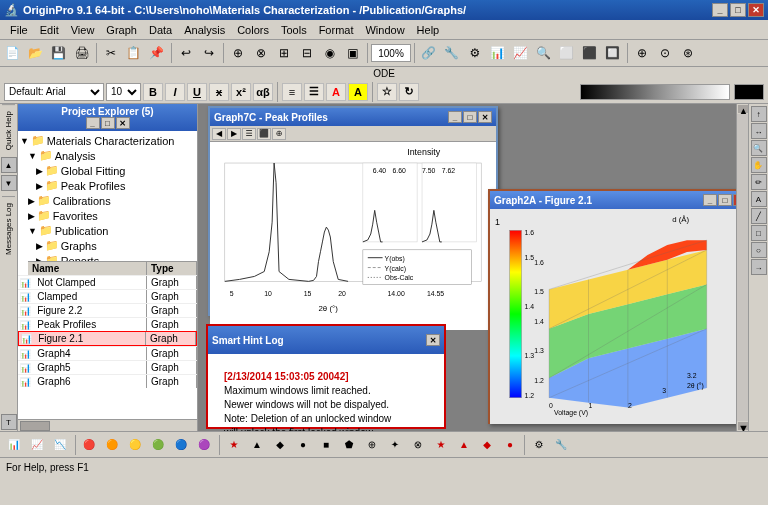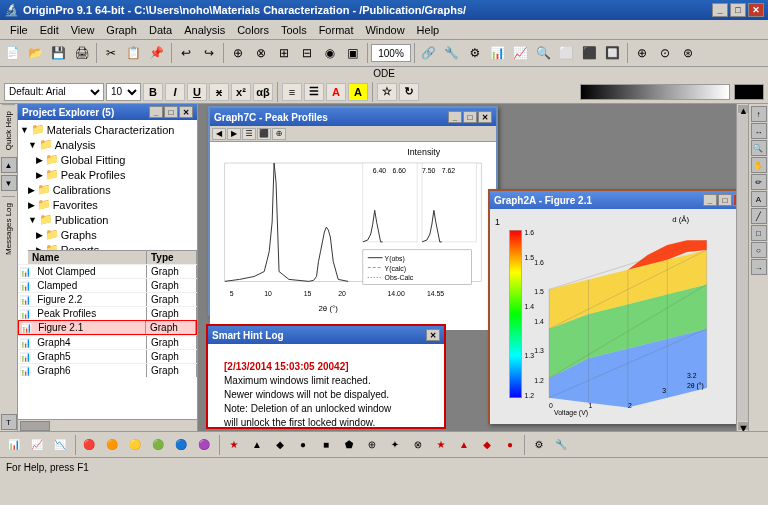--- a/index.html
+++ b/index.html
@@ -26,21 +26,21 @@
     
     .ode-label { background: #d4d0c8; text-align: center; font-size: 10px; padding: 1px 0; }
 
     
     .format-bar { display: flex; align-items: center; padding: 1px 4px; gap: 2px; height: 24px; background: #d4d0c8; border-bottom: 1px solid #999; }
     .format-select { height: 18px; font-size: 10px; border: 1px solid #999; background: white; }
     .format-btn { width: 20px; height: 18px; border: 1px solid #bbb; background: #e8e4dc; font-size: 11px; cursor: pointer; display: flex; align-items: center; justify-content: center; font-weight: bold; }
 
     
     .project-explorer { width: 180px; background: white; border-right: 1px solid #999; display: flex; flex-direction: column; overflow: hidden; }
-    .pe-header { background: linear-gradient(to bottom, #4a7fd4, #2a5ab8); color: white; font-size: 10px; font-weight: bold; padding: 2px 4px; display: flex; justify-content: space-between; align-items: center; }
+    .pe-header { background: linear-gradient(to bottom, #4a7fd4, #2a5ab8); color: white; font-size: 10px; font-weight: bold; padding: 2px 4px; display: flex; justify-content: space-between; align-items: center; flex-direction: column; }
     .pe-header-btns { display: flex; gap: 1px; }
     .pe-btn { width: 14px; height: 12px; background: #d4d0c8; border: 1px solid #888; font-size: 8px; display: flex; align-items: center; justify-content: center; color: black; cursor: pointer; }
     .pe-tree { flex: 1; overflow: auto; padding: 2px; }
     .pe-node { display: flex; align-items: center; gap: 2px; padding: 1px 0; cursor: pointer; font-size: 11px; }
     .pe-indent-1 { padding-left: 8px; }
     .pe-indent-2 { padding-left: 16px; }
     .tree-icon { font-size: 9px; }
     .folder-icon { color: #f0c060; }
 
     
@@ -58,21 +58,21 @@
     .graph-window .gw-titlebar { background: linear-gradient(to bottom, #4a7fd4, #2a5ab8); color: white; font-size: 10px; font-weight: bold; padding: 2px 4px; display: flex; justify-content: space-between; align-items: center; height: 18px; }
     .graph-window .gw-titlebar.active { background: linear-gradient(to bottom, #5a8fe4, #3a6ac8); }
     .gw-btn { width: 14px; height: 12px; background: #d4d0c8; border: 1px solid #888; font-size: 8px; display: flex; align-items: center; justify-content: center; cursor: pointer; color: black; }
     .gw-btns { display: flex; gap: 1px; }
     .graph-toolbar { background: #d4d0c8; height: 16px; display: flex; align-items: center; gap: 1px; padding: 0 2px; border-bottom: 1px solid #999; }
     .graph-tb-btn { width: 14px; height: 12px; background: #e0dcd4; border: 1px solid #aaa; font-size: 8px; display: flex; align-items: center; justify-content: center; cursor: pointer; }
     .graph-content { background: white; position: relative; overflow: hidden; }
 
     
     .hint-log { position: absolute; background: white; border: 2px solid #cc0000; }
-    .hint-log-title { background: linear-gradient(to bottom, #4a7fd4, #2a5ab8); color: white; font-size: 10px; font-weight: bold; padding: 2px 4px; display: flex; justify-content: space-between; align-items: center; height: 18px; }
+    .hint-log-title { background: linear-gradient(to bottom, #4a7fd4, #2a5ab8); color: white; font-size: 10px; font-weight: bold; padding: 2px 4px; display: flex; justify-content: space-between; align-items: center; height: 28px; }
     .hint-log-content { padding: 16px; font-size: 10px; color: black; line-height: 1.4; }
 
     
     .status-bar { background: #d4d0c8; height: 20px; display: flex; align-items: center; justify-content: space-between; padding: 0 6px; border-top: 1px solid #999; font-size: 10px; }
     
     
     .bottom-toolbar { background: #d4d0c8; height: 26px; display: flex; align-items: center; padding: 0 4px; gap: 1px; border-top: 1px solid #999; }
   </style>
 </head>
 <body>

